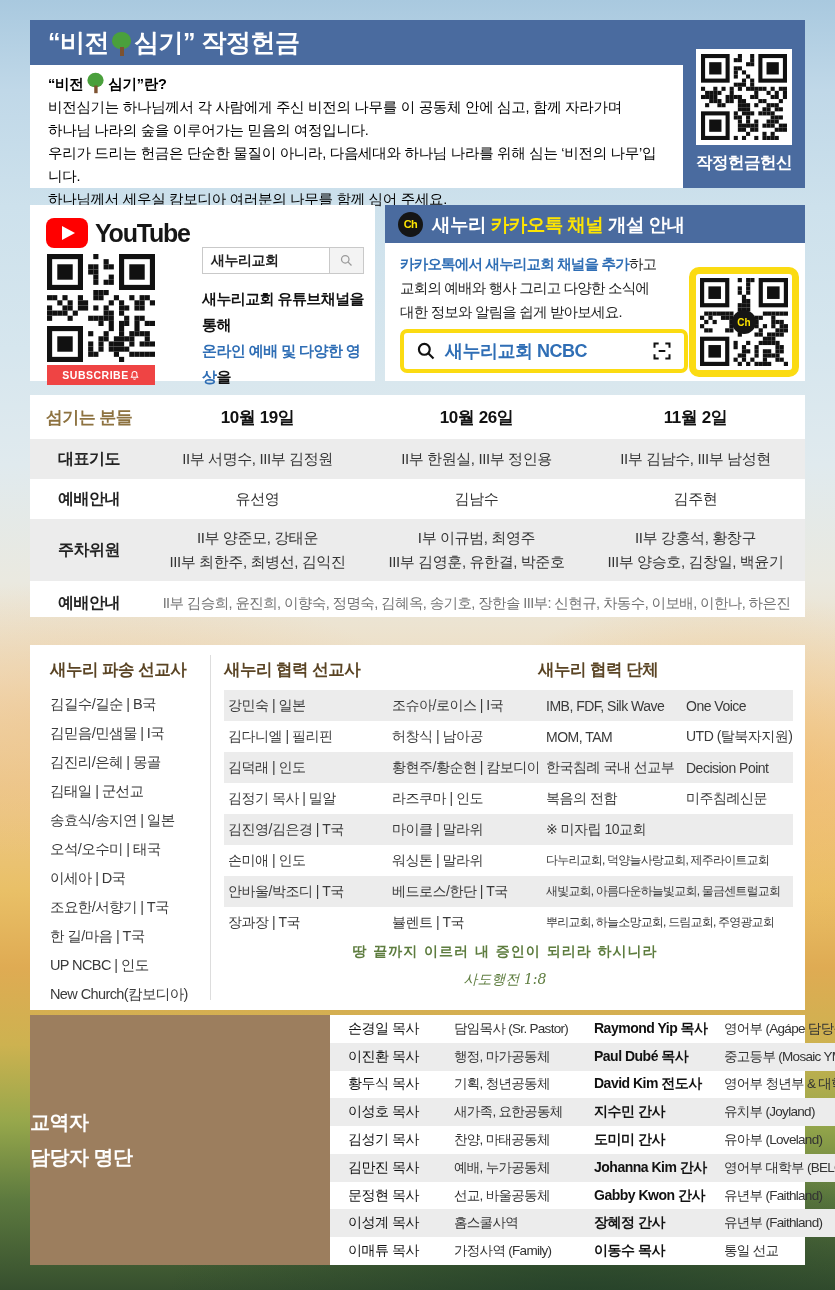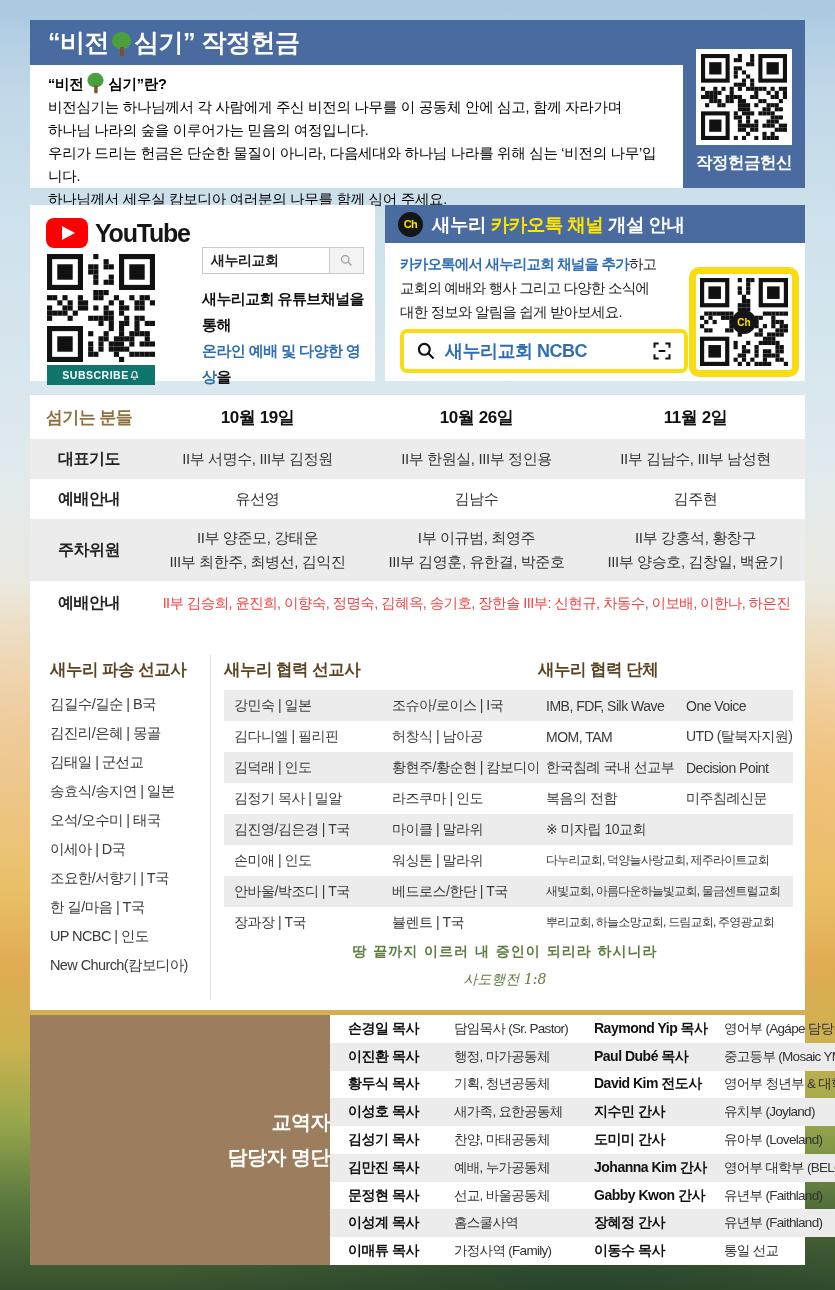--- a/index.html
+++ b/index.html
@@ -33,21 +33,21 @@
   .vision-qr-label { color:#fff; font-weight:bold; font-size:16.5px; letter-spacing:-0.5px; }
   .qr svg { display:block; width:100%; height:100%; }
 
   
   .yt { left:30px; top:205px; width:345px; height:176px; }
   .yt-logo { position:absolute; left:16px; top:13px; display:flex; align-items:center; gap:7px; }
   .yt-play { width:42px; height:30px; background:#f00; border-radius:8px; position:relative; }
   .yt-play::after { content:""; position:absolute; left:16px; top:8px; border-left:13px solid #fff; border-top:7px solid transparent; border-bottom:7px solid transparent; }
   .yt-word { font-size:25px; font-weight:bold; color:#161616; letter-spacing:-1.2px; }
   .yt-qr { position:absolute; left:17px; top:49px; width:108px; height:108px; }
-  .yt-sub { position:absolute; left:17px; top:160px; width:108px; height:20px; background:#0f766e; color:#fff; border:0;
+  .yt-sub { position:absolute; left:17px; top:160px; width:108px; height:20px; background:#ef4444; color:#fff; border:0;
     font-size:10.5px; font-weight:bold; display:flex; align-items:center; justify-content:center; letter-spacing:.5px; cursor:pointer; }
   .yt-right { position:absolute; left:172px; top:42px; right:10px; }
   .yt-search { display:flex; height:27px; width:162px; border:1px solid #c9c9c9; margin-bottom:12px; background:#fff; }
   .yt-search-text { flex:1; padding:0 8px; font-size:14px; font-weight:bold; line-height:25px; color:#222; letter-spacing:-0.5px; }
   .yt-search-btn { width:34px; background:#f3f3f3; border-left:1px solid #c9c9c9; display:flex; align-items:center; justify-content:center; }
   .yt-desc { font-size:15px; line-height:26px; color:#111; font-weight:bold; letter-spacing:-0.6px; }
   .blue { color:#2f6eb5; }
 
   
   .kk { left:385px; top:205px; width:420px; height:176px; }
@@ -59,57 +59,57 @@
   .kk-body { position:absolute; left:15px; top:47px; width:262px; font-size:14.5px; line-height:24px; color:#222; letter-spacing:-0.8px; }
   .kk-search { position:absolute; left:15px; top:124px; width:288px; height:44px; border:4px solid #fbdb12; border-radius:7px;
     background:#fff; display:flex; align-items:center; padding:0 12px; gap:9px; cursor:pointer; }
   .kk-search-text { color:#2f6eb5; font-size:18px; font-weight:bold; letter-spacing:-0.5px; }
   .kk-scan { margin-left:auto; display:flex; }
   .kk-qr { position:absolute; right:6px; top:62px; width:110px; height:110px; border:7px solid #fbdb12; border-radius:10px; background:#fff; padding:4px; }
   .kk-qr-ch { position:absolute; left:50%; top:50%; transform:translate(-50%,-50%); width:24px; height:24px; background:#151515;
     border-radius:50%; color:#fde402; font-size:10px; font-weight:bold; display:flex; align-items:center; justify-content:center; }
 
   
-  .srv { left:30px; top:395px; width:775px; height:295px; }
+  .srv { left:30px; top:395px; width:775px; height:222px; }
   .srv-row { display:flex; align-items:center; }
   .srv-label { width:118px; text-align:center; font-weight:bold; font-size:16px; color:#222; letter-spacing:-0.5px; flex:none; }
   .srv-cell { flex:1; text-align:center; color:#333; font-size:15px; letter-spacing:-0.4px; }
   .srv-head { height:44px; }
   .srv-head .srv-label { color:#8d7240; font-size:17px; }
   .srv-head .srv-cell { font-weight:bold; color:#111; font-size:17px; }
   .r40 { height:40px; } .r62 { height:62px; } .r44 { height:44px; }
   .stripe { background:#ececec; }
   .two-line { line-height:24px; }
-  .srv-span { flex:1; text-align:center; color:#ef4444; font-size:14.5px; letter-spacing:-0.6px; }
+  .srv-span { flex:1; text-align:center; color:#737373; font-size:14.5px; letter-spacing:-0.6px; }
 
   
   .mis { left:30px; top:645px; width:775px; height:365px; }
   .mis-title { font-weight:bold; font-size:16.5px; color:#5a4424; letter-spacing:-0.5px; margin-bottom:9px; }
   .mis-sent { position:absolute; left:20px; top:14px; width:152px; }
   .mis-sent-item { font-size:14.5px; color:#3a3a3a; line-height:29px; white-space:nowrap; letter-spacing:-0.6px; }
   .mis-divider { position:absolute; left:180px; top:10px; bottom:10px; width:1px; background:#ddd; }
   .mis-coop { position:absolute; left:194px; top:14px; width:328px; }
   .mis-org  { position:absolute; left:508px; top:14px; width:255px; }
   .m-row { display:flex; height:31px; align-items:center; font-size:14px; color:#3a3a3a; letter-spacing:-0.5px; white-space:nowrap; }
-  .m-c1 { width:168px; padding-left:10px; } .m-c2 { flex:1; }
+  .m-c1 { width:168px; padding-left:4px; } .m-c2 { flex:1; }
   .o-c1 { width:148px; padding-left:8px; } .o-c2 { flex:1; }
   .o-full { flex:1; padding-left:8px; }
   .o-full.small { font-size:12px; letter-spacing:-0.8px; }
   .verse { position:absolute; left:190px; right:15px; top:298px; text-align:center; color:#5d7c3e; }
   .verse-main { font-family:"DejaVu Serif",serif; font-weight:bold; font-size:14px; letter-spacing:1px; }
   .verse-ref { font-family:"DejaVu Serif",serif; font-style:italic; font-size:14px; margin-top:10px; }
 
   
   .stf { left:30px; top:1015px; width:775px; height:250px; display:flex; }
-  .stf-label { width:300px; background:#9c7e5e; color:#fff; display:flex; flex-direction:column; align-items:flex-end; justify-content:center;
+  .stf-label { width:300px; background:#9c7e5e; color:#fff; display:flex; flex-direction:column; align-items:flex-start; justify-content:center;
     font-size:20px; font-weight:bold; line-height:1.75; letter-spacing:-0.5px; flex:none; }
   .stf-table { flex:1; display:flex; flex-direction:column; }
   .stf-row { flex:1; display:flex; align-items:center; padding-left:18px; white-space:nowrap; }
   .stf-row.alt { background:#ececec; }
-  .s-n1 { width:106px; font-weight:bold; font-size:14px; color:#111; letter-spacing:-0.5px; }
+  .s-n1 { width:106px; font-weight:normal; font-size:14px; color:#111; letter-spacing:-0.5px; }
   .s-r1 { width:140px; font-size:13.5px; color:#333; letter-spacing:-0.7px; }
   .s-n2 { width:130px; font-weight:bold; font-size:14px; color:#111; letter-spacing:-0.5px; }
   .s-r2 { flex:1; font-size:13.5px; color:#333; letter-spacing:-0.7px; }
 </style>
 </head>
 <body>
 
 <div class="page">
 
   <section class="panel vision">
@@ -620,20 +620,21 @@
       <div class="srv-label">예배안내</div>
       <div class="srv-span">II부 김승희, 윤진희, 이향숙, 정명숙, 김혜옥, 송기호, 장한솔   III부: 신현규, 차동수, 이보배, 이한나, 하은진</div>
     </div>
   </section>
 
   <section class="panel mis">
     <div class="mis-sent">
       <div class="mis-title">새누리 파송 선교사</div>
       <div id="sent-list">
           <div class="mis-sent-item">김길수/길순 | B국</div>
+          <div class="mis-sent-item">김믿음/민샘물 | I국</div>
           <div class="mis-sent-item">김진리/은혜 | 몽골</div>
           <div class="mis-sent-item">김태일 | 군선교</div>
           <div class="mis-sent-item">송효식/송지연 | 일본</div>
           <div class="mis-sent-item">오석/오수미 | 태국</div>
           <div class="mis-sent-item">이세아 | D국</div>
           <div class="mis-sent-item">조요한/서향기 | T국</div>
           <div class="mis-sent-item">한 길/마음 | T국</div>
           <div class="mis-sent-item">UP NCBC | 인도</div>
           <div class="mis-sent-item">New Church(캄보디아)</div>
         </div>

